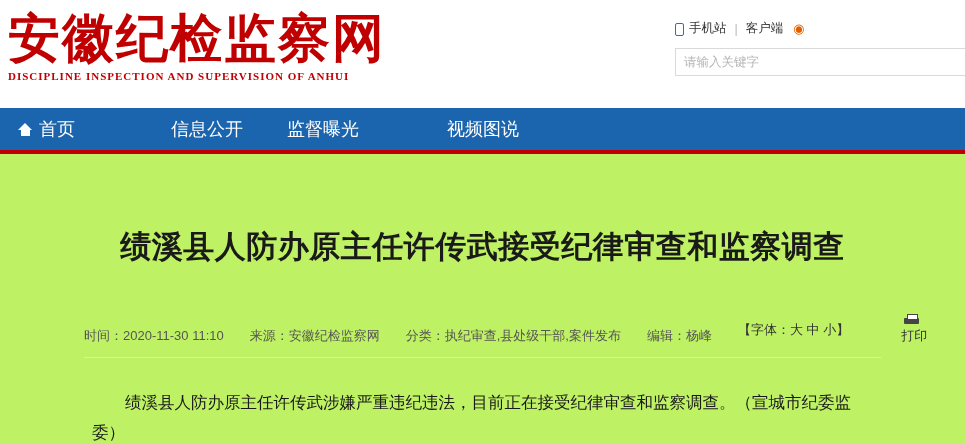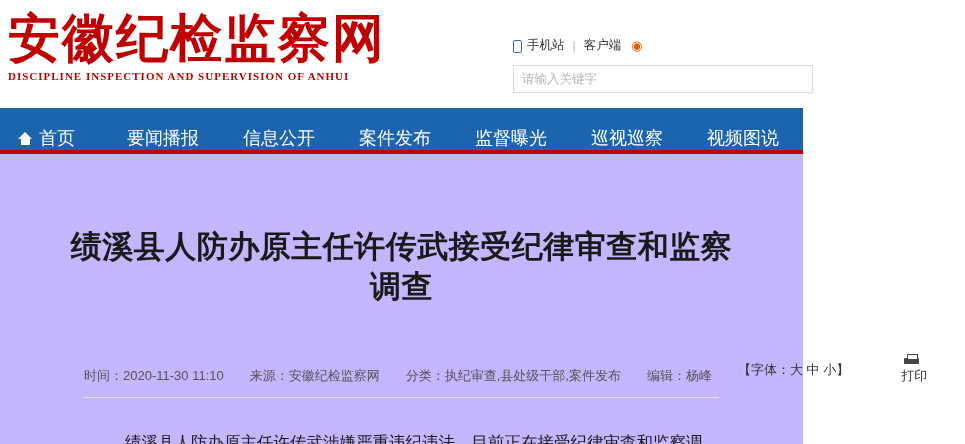--- a/index.html
+++ b/index.html
@@ -2,21 +2,21 @@
 <html><head>
 <meta charset="utf-8">
 <style>
   * { box-sizing: border-box; margin: 0; padding: 0; }
   html, body {
     width: 965px; height: 444px;
     background: #ffffff;
     font-family: "Liberation Sans", sans-serif;
     overflow: hidden;
   }
-  .page { position: relative; width: 803px; height: 444px; background: #c4b5fd; }
+  .page { position: relative; width: 965px; height: 444px; background: #bef264; }
 
   
   .header { position: relative; height: 108px; background: #fff; }
 
   .logo-block { position: absolute; left: 8px; top: 8px; width: 470px; }
   .logo-title {
     font-family: "DejaVu Sans", sans-serif;
     font-weight: bold;
     font-size: 52px;
     letter-spacing: 2px;
@@ -27,21 +27,21 @@
   .logo-sub {
     margin-top: 2px;
     font-family: "Liberation Serif", serif;
     font-weight: bold;
     font-size: 11px;
     letter-spacing: 1.0px;
     color: #c00000;
     white-space: nowrap;
   }
 
-  .header-right { position: absolute; right: 0px; top: 37px; width: 300px; }
+  .header-right { position: absolute; right: 0px; top: 20px; width: 300px; }
   .hr-links {
     display: flex; align-items: center; justify-content: flex-start;
     font-size: 12.5px; color: #333; padding-left: 10px;
   }
   .hr-links .mobile-icon {
     display: inline-block; width: 9px; height: 13px;
     border: 1.5px solid #2b6fc2; border-radius: 2px;
     margin-right: 5px; position: relative; top: 1px;
   }
   .hr-links .lnk { color: #333; text-decoration: none; }
@@ -64,21 +64,21 @@
     font-family: "Liberation Sans", sans-serif;
     background: transparent;
   }
   .search-wrap input::placeholder { color: #b6b6b6; }
 
   
   .nav {
     position: relative;
     height: 46px;
     background: #1b64ae;
-    display: flex; align-items: flex-end;
+    display: flex; align-items: center;
     border-bottom: 4px solid #c00000;
   }
   .nav-item {
     display: flex; align-items: center; justify-content: center;
     color: #fff; font-size: 18px;
     padding: 0 22px;
     white-space: nowrap;
     cursor: pointer;
     position: relative;
   }
@@ -184,37 +184,31 @@
     </div>
   </div>
 
   <div class="nav">
     <div class="nav-item home active">
       <span class="home-icon"></span>
       <span>首页</span>
       <span class="divider"></span>
     </div>
     <div class="nav-item">
-      <span>要闻播报</span>
       <span class="divider"></span>
     </div>
     <div class="nav-item">
       <span>信息公开</span>
       <span class="divider"></span>
     </div>
     <div class="nav-item">
-      <span>案件发布</span>
-      <span class="divider"></span>
-    </div>
-    <div class="nav-item">
       <span>监督曝光</span>
       <span class="divider"></span>
     </div>
     <div class="nav-item">
-      <span>巡视巡察</span>
       <span class="divider"></span>
     </div>
     <div class="nav-item">
       <span>视频图说</span>
     </div>
   </div>
 
   <div class="article">
     <h1 class="art-title">绩溪县人防办原主任许传武接受纪律审查和监察调查</h1>
 

